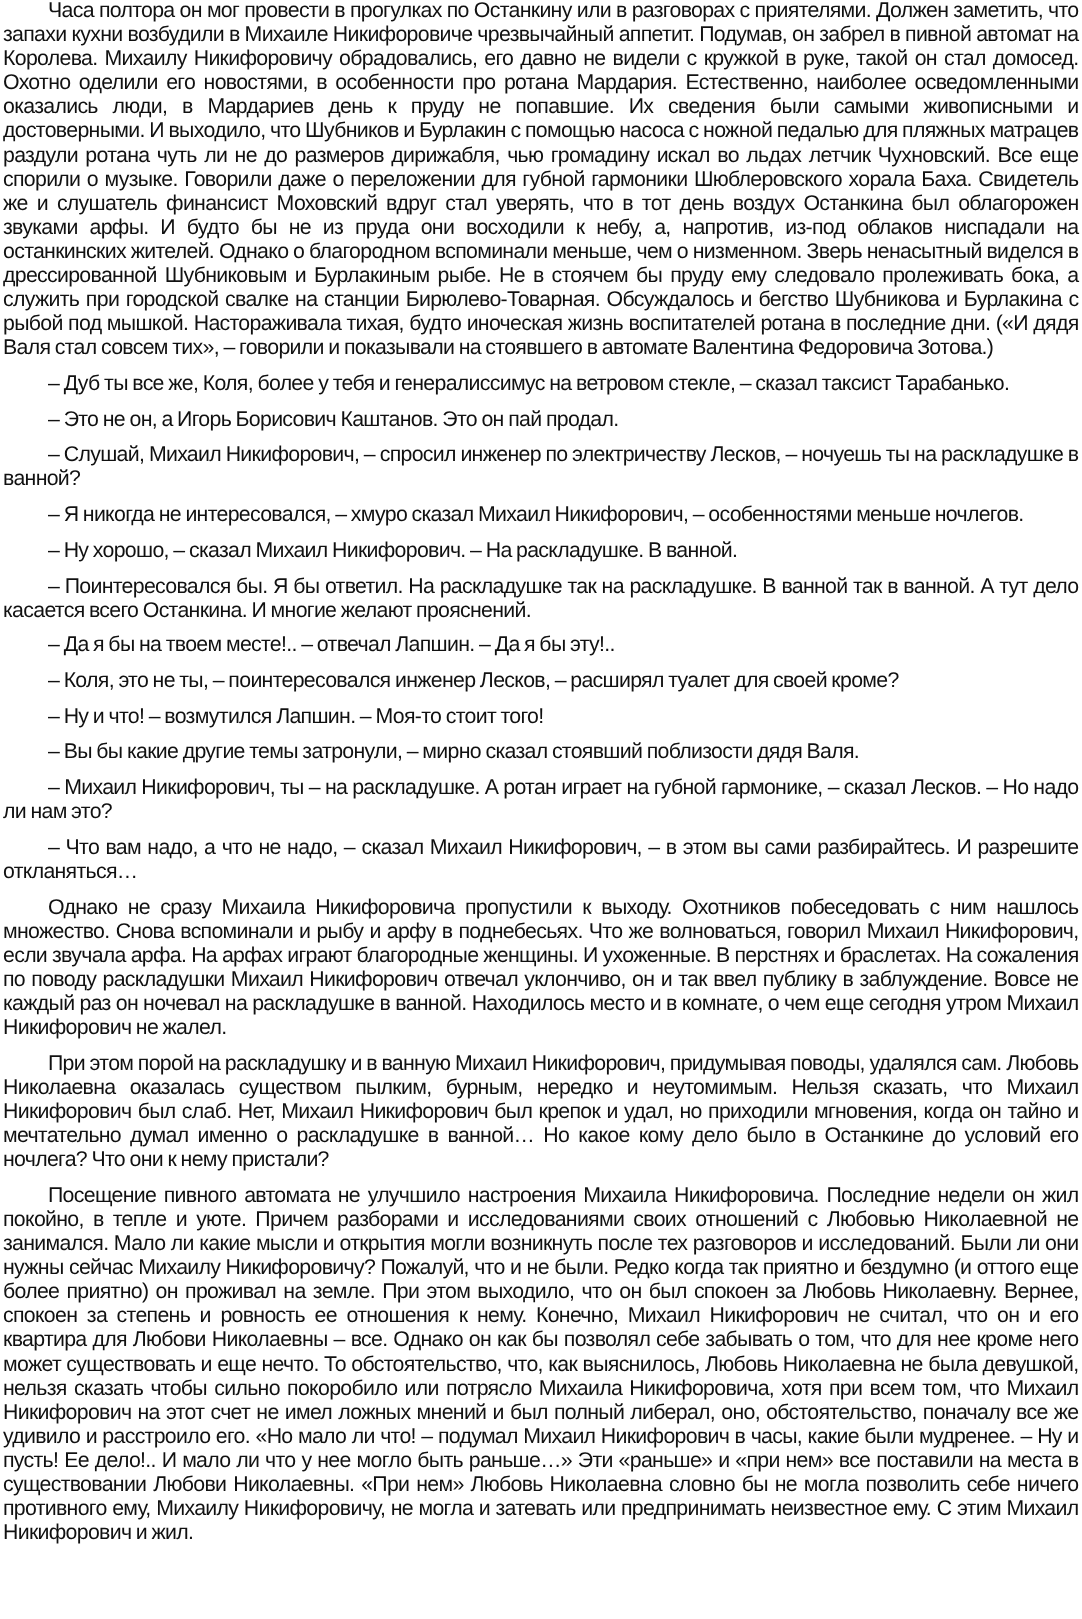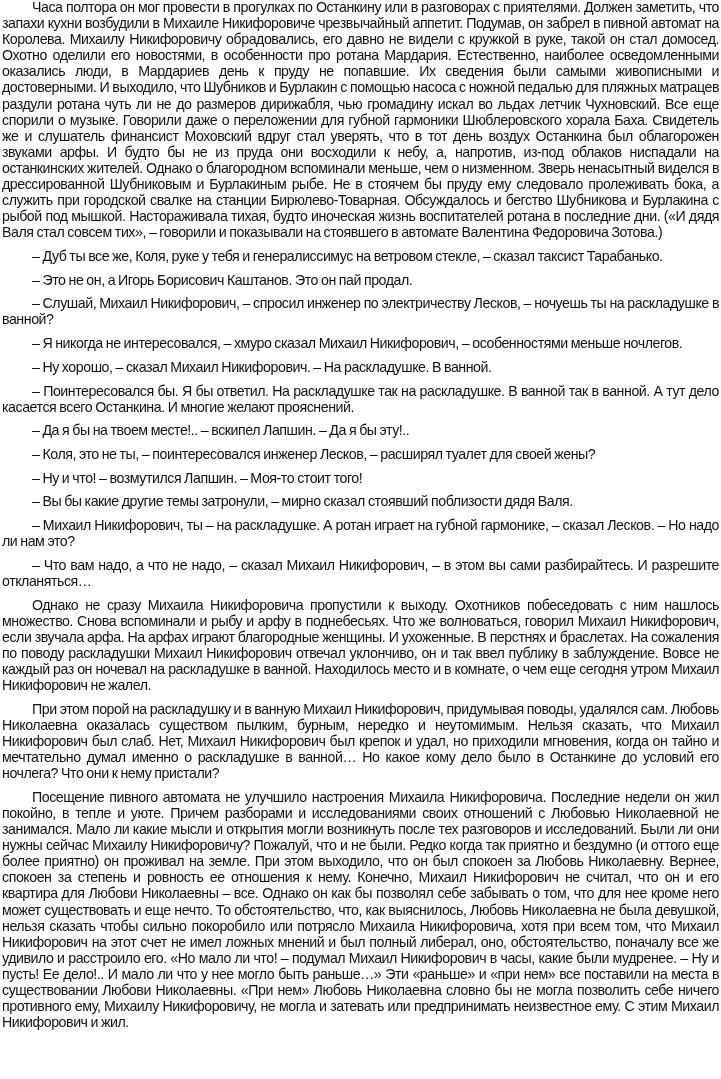--- a/index.html
+++ b/index.html
@@ -21,28 +21,28 @@
     text-indent: 30px;
   }
   p.d { text-indent: 30px; }
   p.first { margin-top: -1px; }
 </style>
 </head>
 <body>
 
 <div class="page">
   <p class="first">Часа полтора он мог провести в прогулках по Останкину или в разговорах с приятелями. Должен заметить, что запахи кухни возбудили в Михаиле Никифоровиче чрезвычайный аппетит. Подумав, он забрел в пивной автомат на Королева. Михаилу Никифоровичу обрадовались, его давно не видели с кружкой в руке, такой он стал домосед. Охотно оделили его новостями, в особенности про ротана Мардария. Естественно, наиболее осведомленными оказались люди, в Мардариев день к пруду не попавшие. Их сведения были самыми живописными и достоверными. И выходило, что Шубников и Бурлакин с помощью насоса с ножной педалью для пляжных матрацев раздули ротана чуть ли не до размеров дирижабля, чью громадину искал во льдах летчик Чухновский. Все еще спорили о музыке. Говорили даже о переложении для губной гармоники Шюблеровского хорала Баха. Свидетель же и слушатель финансист Моховский вдруг стал уверять, что в тот день воздух Останкина был облагорожен звуками арфы. И будто бы не из пруда они восходили к небу, а, напротив, из-под облаков ниспадали на останкинских жителей. Однако о благородном вспоминали меньше, чем о низменном. Зверь ненасытный виделся в дрессированной Шубниковым и Бурлакиным рыбе. Не в стоячем бы пруду ему следовало пролеживать бока, а служить при городской свалке на станции Бирюлево-Товарная. Обсуждалось и бегство Шубникова и Бурлакина с рыбой под мышкой. Настораживала тихая, будто иноческая жизнь воспитателей ротана в последние дни. («И дядя Валя стал совсем тих», – говорили и показывали на стоявшего в автомате Валентина Федоровича Зотова.)</p>
-  <p class="d">– Дуб ты все же, Коля, руке у тебя и генералиссимус на ветровом стекле, – сказал таксист Тарабанько.</p>
+  <p class="d">– Дуб ты все же, Коля, более у тебя и генералиссимус на ветровом стекле, – сказал таксист Тарабанько.</p>
   <p class="d">– Это не он, а Игорь Борисович Каштанов. Это он пай продал.</p>
   <p class="d">– Слушай, Михаил Никифорович, – спросил инженер по электричеству Лесков, – ночуешь ты на раскладушке в ванной?</p>
   <p class="d">– Я никогда не интересовался, – хмуро сказал Михаил Никифорович, – особенностями меньше ночлегов.</p>
   <p class="d">– Ну хорошо, – сказал Михаил Никифорович. – На раскладушке. В ванной.</p>
   <p class="d">– Поинтересовался бы. Я бы ответил. На раскладушке так на раскладушке. В ванной так в ванной. А тут дело касается всего Останкина. И многие желают прояснений.</p>
-  <p class="d">– Да я бы на твоем месте!.. – вскипел Лапшин. – Да я бы эту!..</p>
-  <p class="d">– Коля, это не ты, – поинтересовался инженер Лесков, – расширял туалет для своей жены?</p>
+  <p class="d">– Да я бы на твоем месте!.. – отвечал Лапшин. – Да я бы эту!..</p>
+  <p class="d">– Коля, это не ты, – поинтересовался инженер Лесков, – расширял туалет для своей кроме?</p>
   <p class="d">– Ну и что! – возмутился Лапшин. – Моя-то стоит того!</p>
   <p class="d">– Вы бы какие другие темы затронули, – мирно сказал стоявший поблизости дядя Валя.</p>
   <p class="d">– Михаил Никифорович, ты – на раскладушке. А ротан играет на губной гармонике, – сказал Лесков. – Но надо ли нам это?</p>
   <p class="d">– Что вам надо, а что не надо, – сказал Михаил Никифорович, – в этом вы сами разбирайтесь. И разрешите откланяться…</p>
   <p>Однако не сразу Михаила Никифоровича пропустили к выходу. Охотников побеседовать с ним нашлось множество. Снова вспоминали и рыбу и арфу в поднебесьях. Что же волноваться, говорил Михаил Никифорович, если звучала арфа. На арфах играют благородные женщины. И ухоженные. В перстнях и браслетах. На сожаления по поводу раскладушки Михаил Никифорович отвечал уклончиво, он и так ввел публику в заблуждение. Вовсе не каждый раз он ночевал на раскладушке в ванной. Находилось место и в комнате, о чем еще сегодня утром Михаил Никифорович не жалел.</p>
   <p>При этом порой на раскладушку и в ванную Михаил Никифорович, придумывая поводы, удалялся сам. Любовь Николаевна оказалась существом пылким, бурным, нередко и неутомимым. Нельзя сказать, что Михаил Никифорович был слаб. Нет, Михаил Никифорович был крепок и удал, но приходили мгновения, когда он тайно и мечтательно думал именно о раскладушке в ванной… Но какое кому дело было в Останкине до условий его ночлега? Что они к нему пристали?</p>
   <p>Посещение пивного автомата не улучшило настроения Михаила Никифоровича. Последние недели он жил покойно, в тепле и уюте. Причем разборами и исследованиями своих отношений с Любовью Николаевной не занимался. Мало ли какие мысли и открытия могли возникнуть после тех разговоров и исследований. Были ли они нужны сейчас Михаилу Никифоровичу? Пожалуй, что и не были. Редко когда так приятно и бездумно (и оттого еще более приятно) он проживал на земле. При этом выходило, что он был спокоен за Любовь Николаевну. Вернее, спокоен за степень и ровность ее отношения к нему. Конечно, Михаил Никифорович не считал, что он и его квартира для Любови Николаевны – все. Однако он как бы позволял себе забывать о том, что для нее кроме него может существовать и еще нечто. То обстоятельство, что, как выяснилось, Любовь Николаевна не была девушкой, нельзя сказать чтобы сильно покоробило или потрясло Михаила Никифоровича, хотя при всем том, что Михаил Никифорович на этот счет не имел ложных мнений и был полный либерал, оно, обстоятельство, поначалу все же удивило и расстроило его. «Но мало ли что! – подумал Михаил Никифорович в часы, какие были мудренее. – Ну и пусть! Ее дело!.. И мало ли что у нее могло быть раньше…» Эти «раньше» и «при нем» все поставили на места в существовании Любови Николаевны. «При нем» Любовь Николаевна словно бы не могла позволить себе ничего противного ему, Михаилу Никифоровичу, не могла и затевать или предпринимать неизвестное ему. С этим Михаил Никифорович и жил.</p>
 </div>
 
 </body></html>

